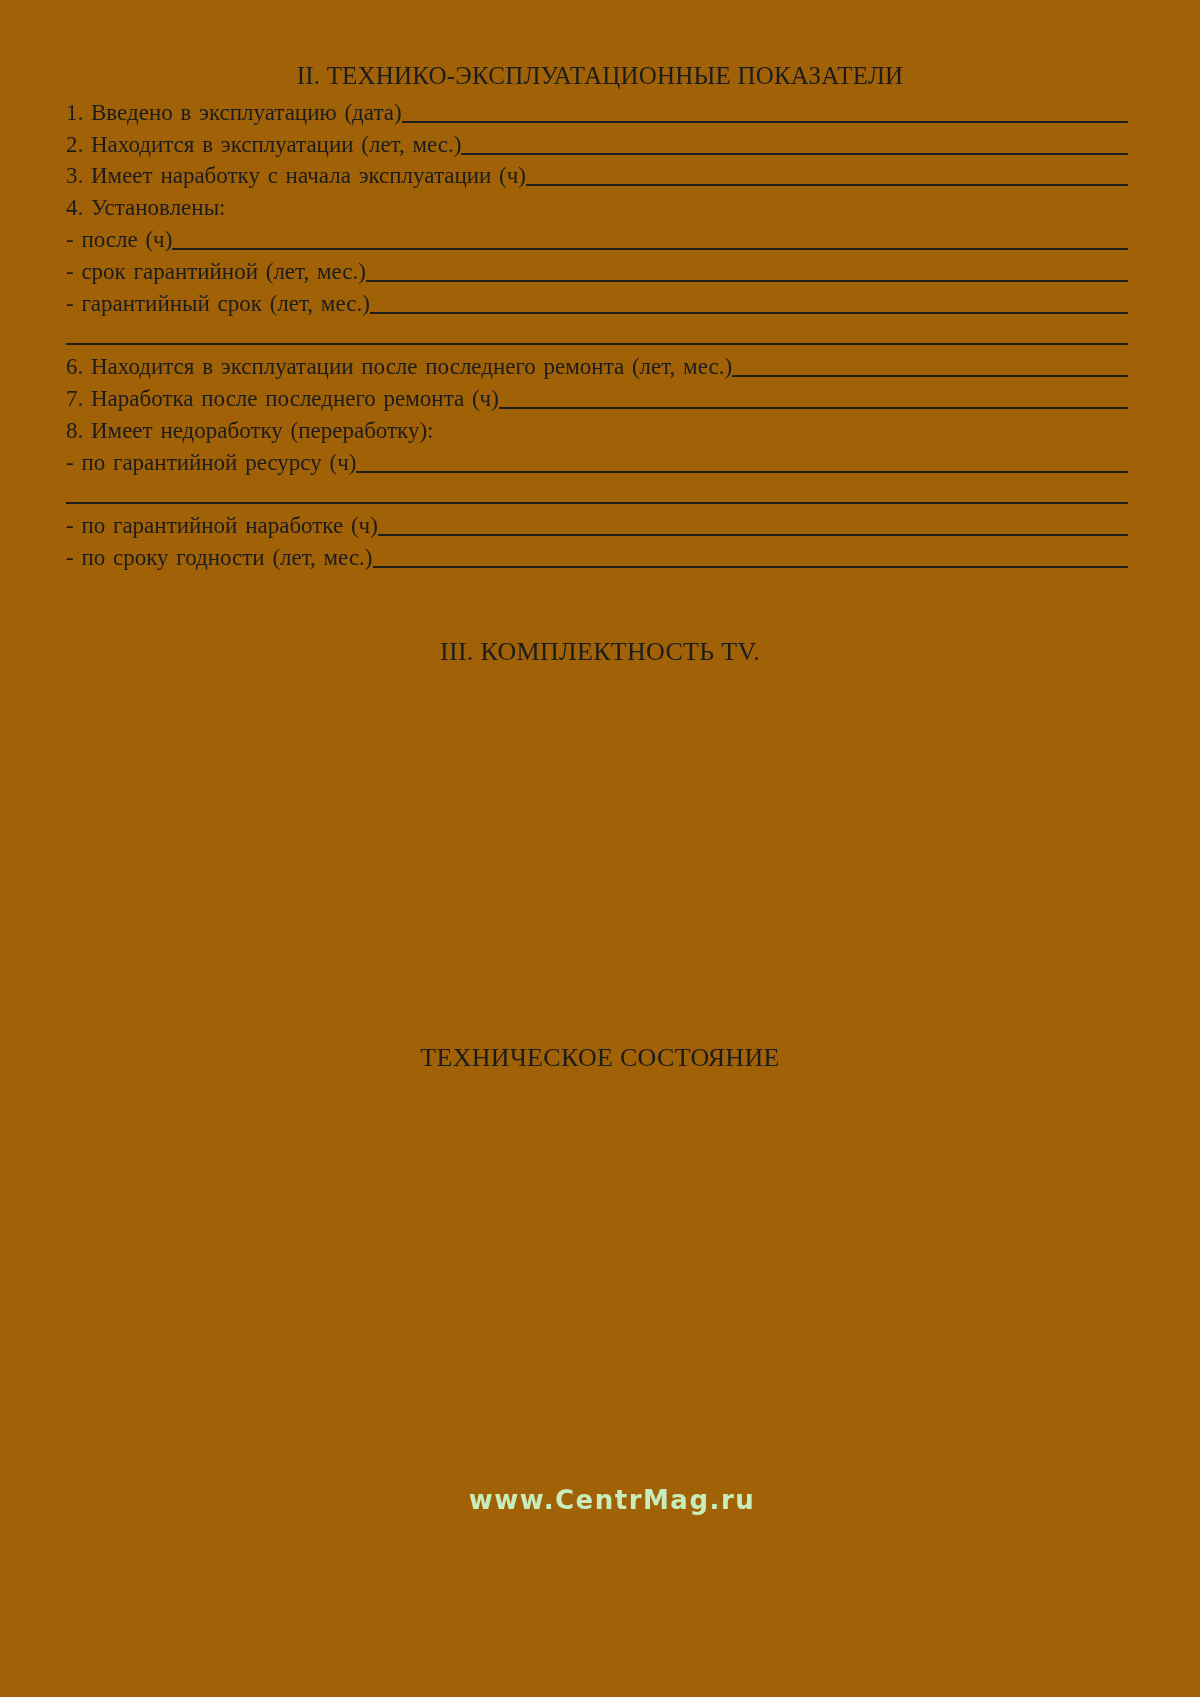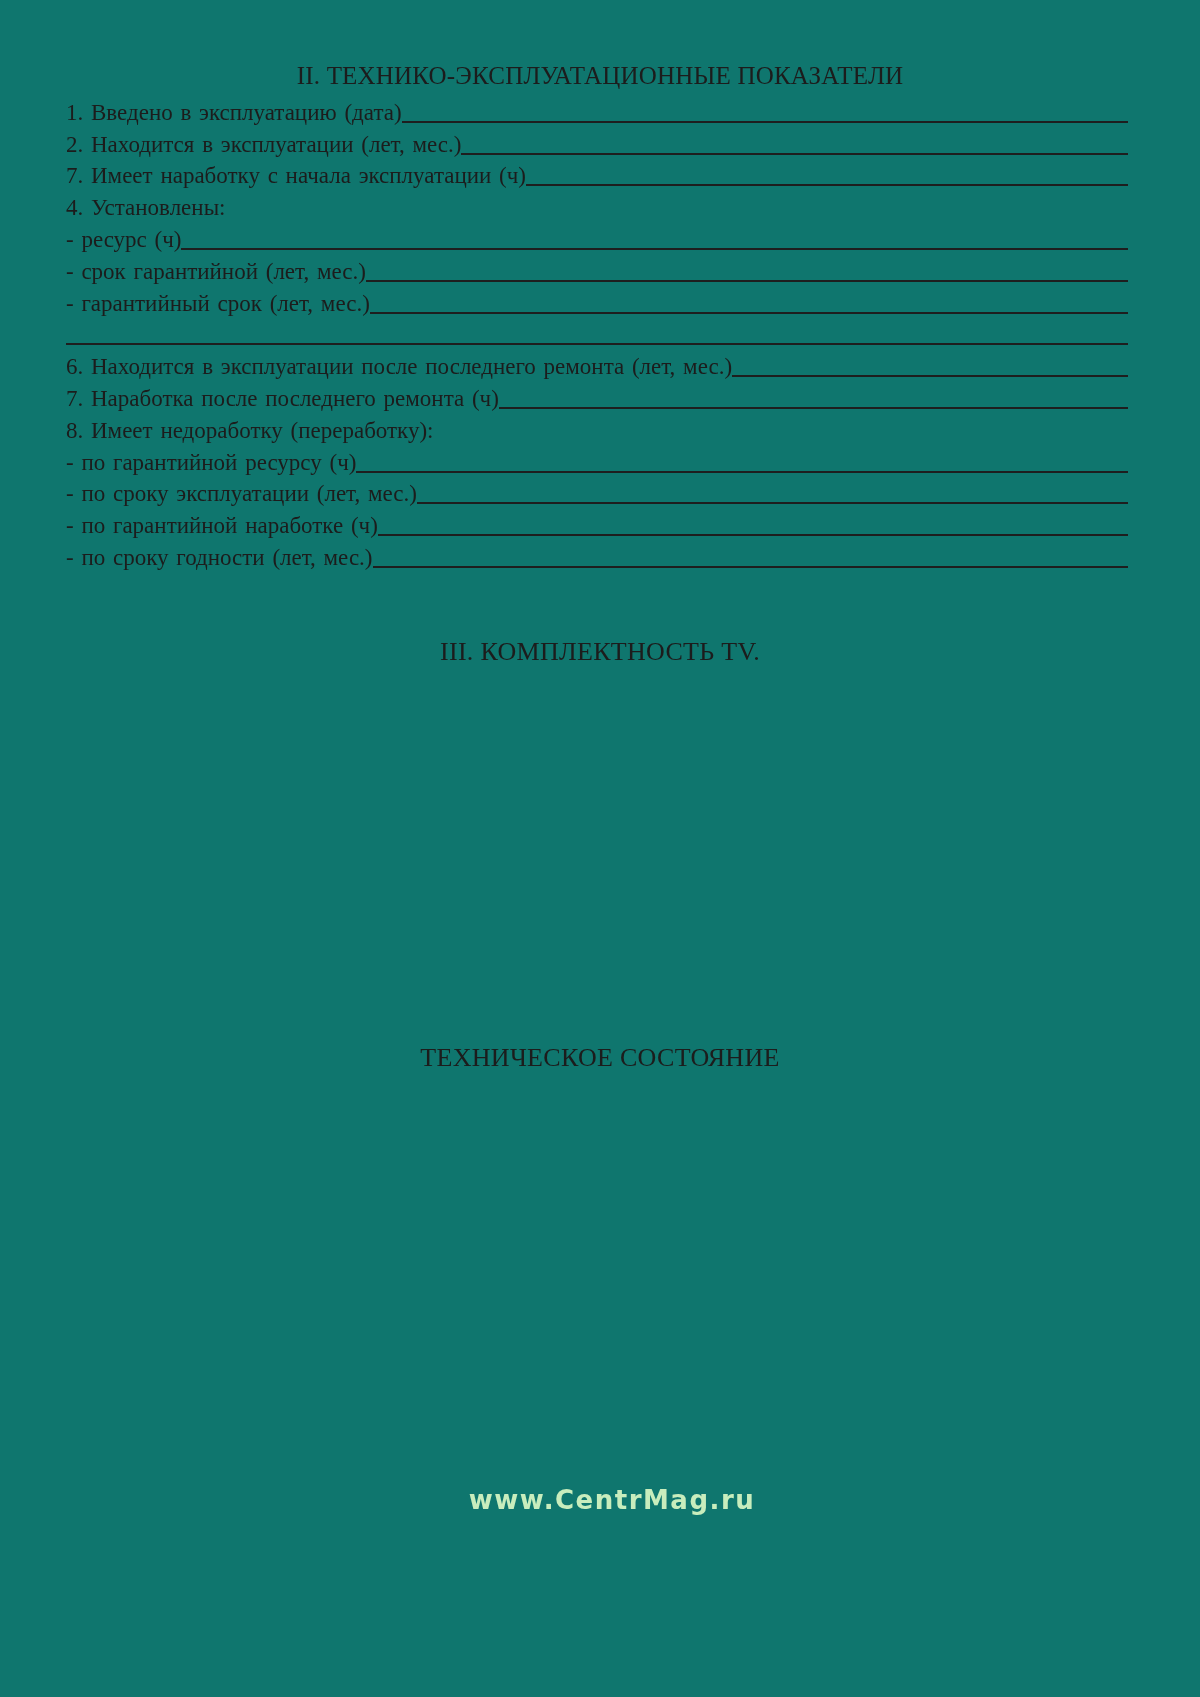--- a/index.html
+++ b/index.html
@@ -8,21 +8,21 @@
     width: 1200px;
     height: 1697px;
     font-family: "Liberation Serif", "DejaVu Serif", serif;
     color: #1c1c1c;
     position: relative;
     overflow: hidden;
   }
   .page {
     position: absolute;
     inset: 0;
-    background: #0f766e;
+    background: #a16207;
     text-decoration: underline;
   }
   .doc-title {
     position: absolute;
     top: 62px;
     left: 0;
     right: 0;
     text-align: center;
     font-size: 25px;
     line-height: 28px;
@@ -95,30 +95,30 @@
       <span class="lbl">1. Введено в эксплуатацию (дата)</span>
       <span class="fill"></span>
     </div>
 
     <div class="row">
       <span class="lbl">2. Находится в эксплуатации (лет, мес.)</span>
       <span class="fill"></span>
     </div>
 
     <div class="row">
-      <span class="lbl">7. Имеет наработку с начала эксплуатации (ч)</span>
+      <span class="lbl">3. Имеет наработку с начала эксплуатации (ч)</span>
       <span class="fill"></span>
     </div>
 
     <div class="row no-line">
       <span class="lbl">4. Установлены:</span>
     </div>
 
     <div class="row">
-      <span class="lbl">- ресурс (ч)</span>
+      <span class="lbl">- после (ч)</span>
       <span class="fill"></span>
     </div>
 
     <div class="row">
       <span class="lbl">- срок гарантийной (лет, мес.)</span>
       <span class="fill"></span>
     </div>
 
 
     <div class="row">
@@ -143,21 +143,20 @@
     <div class="row no-line">
       <span class="lbl">8. Имеет недоработку (переработку):</span>
     </div>
 
     <div class="row">
       <span class="lbl">- по гарантийной ресурсу (ч)</span>
       <span class="fill"></span>
     </div>
 
     <div class="row">
-      <span class="lbl">- по сроку эксплуатации (лет, мес.)</span>
       <span class="fill"></span>
     </div>
 
     <div class="row">
       <span class="lbl">- по гарантийной наработке (ч)</span>
       <span class="fill"></span>
     </div>
 
     <div class="row">
       <span class="lbl">- по сроку годности (лет, мес.)</span>

